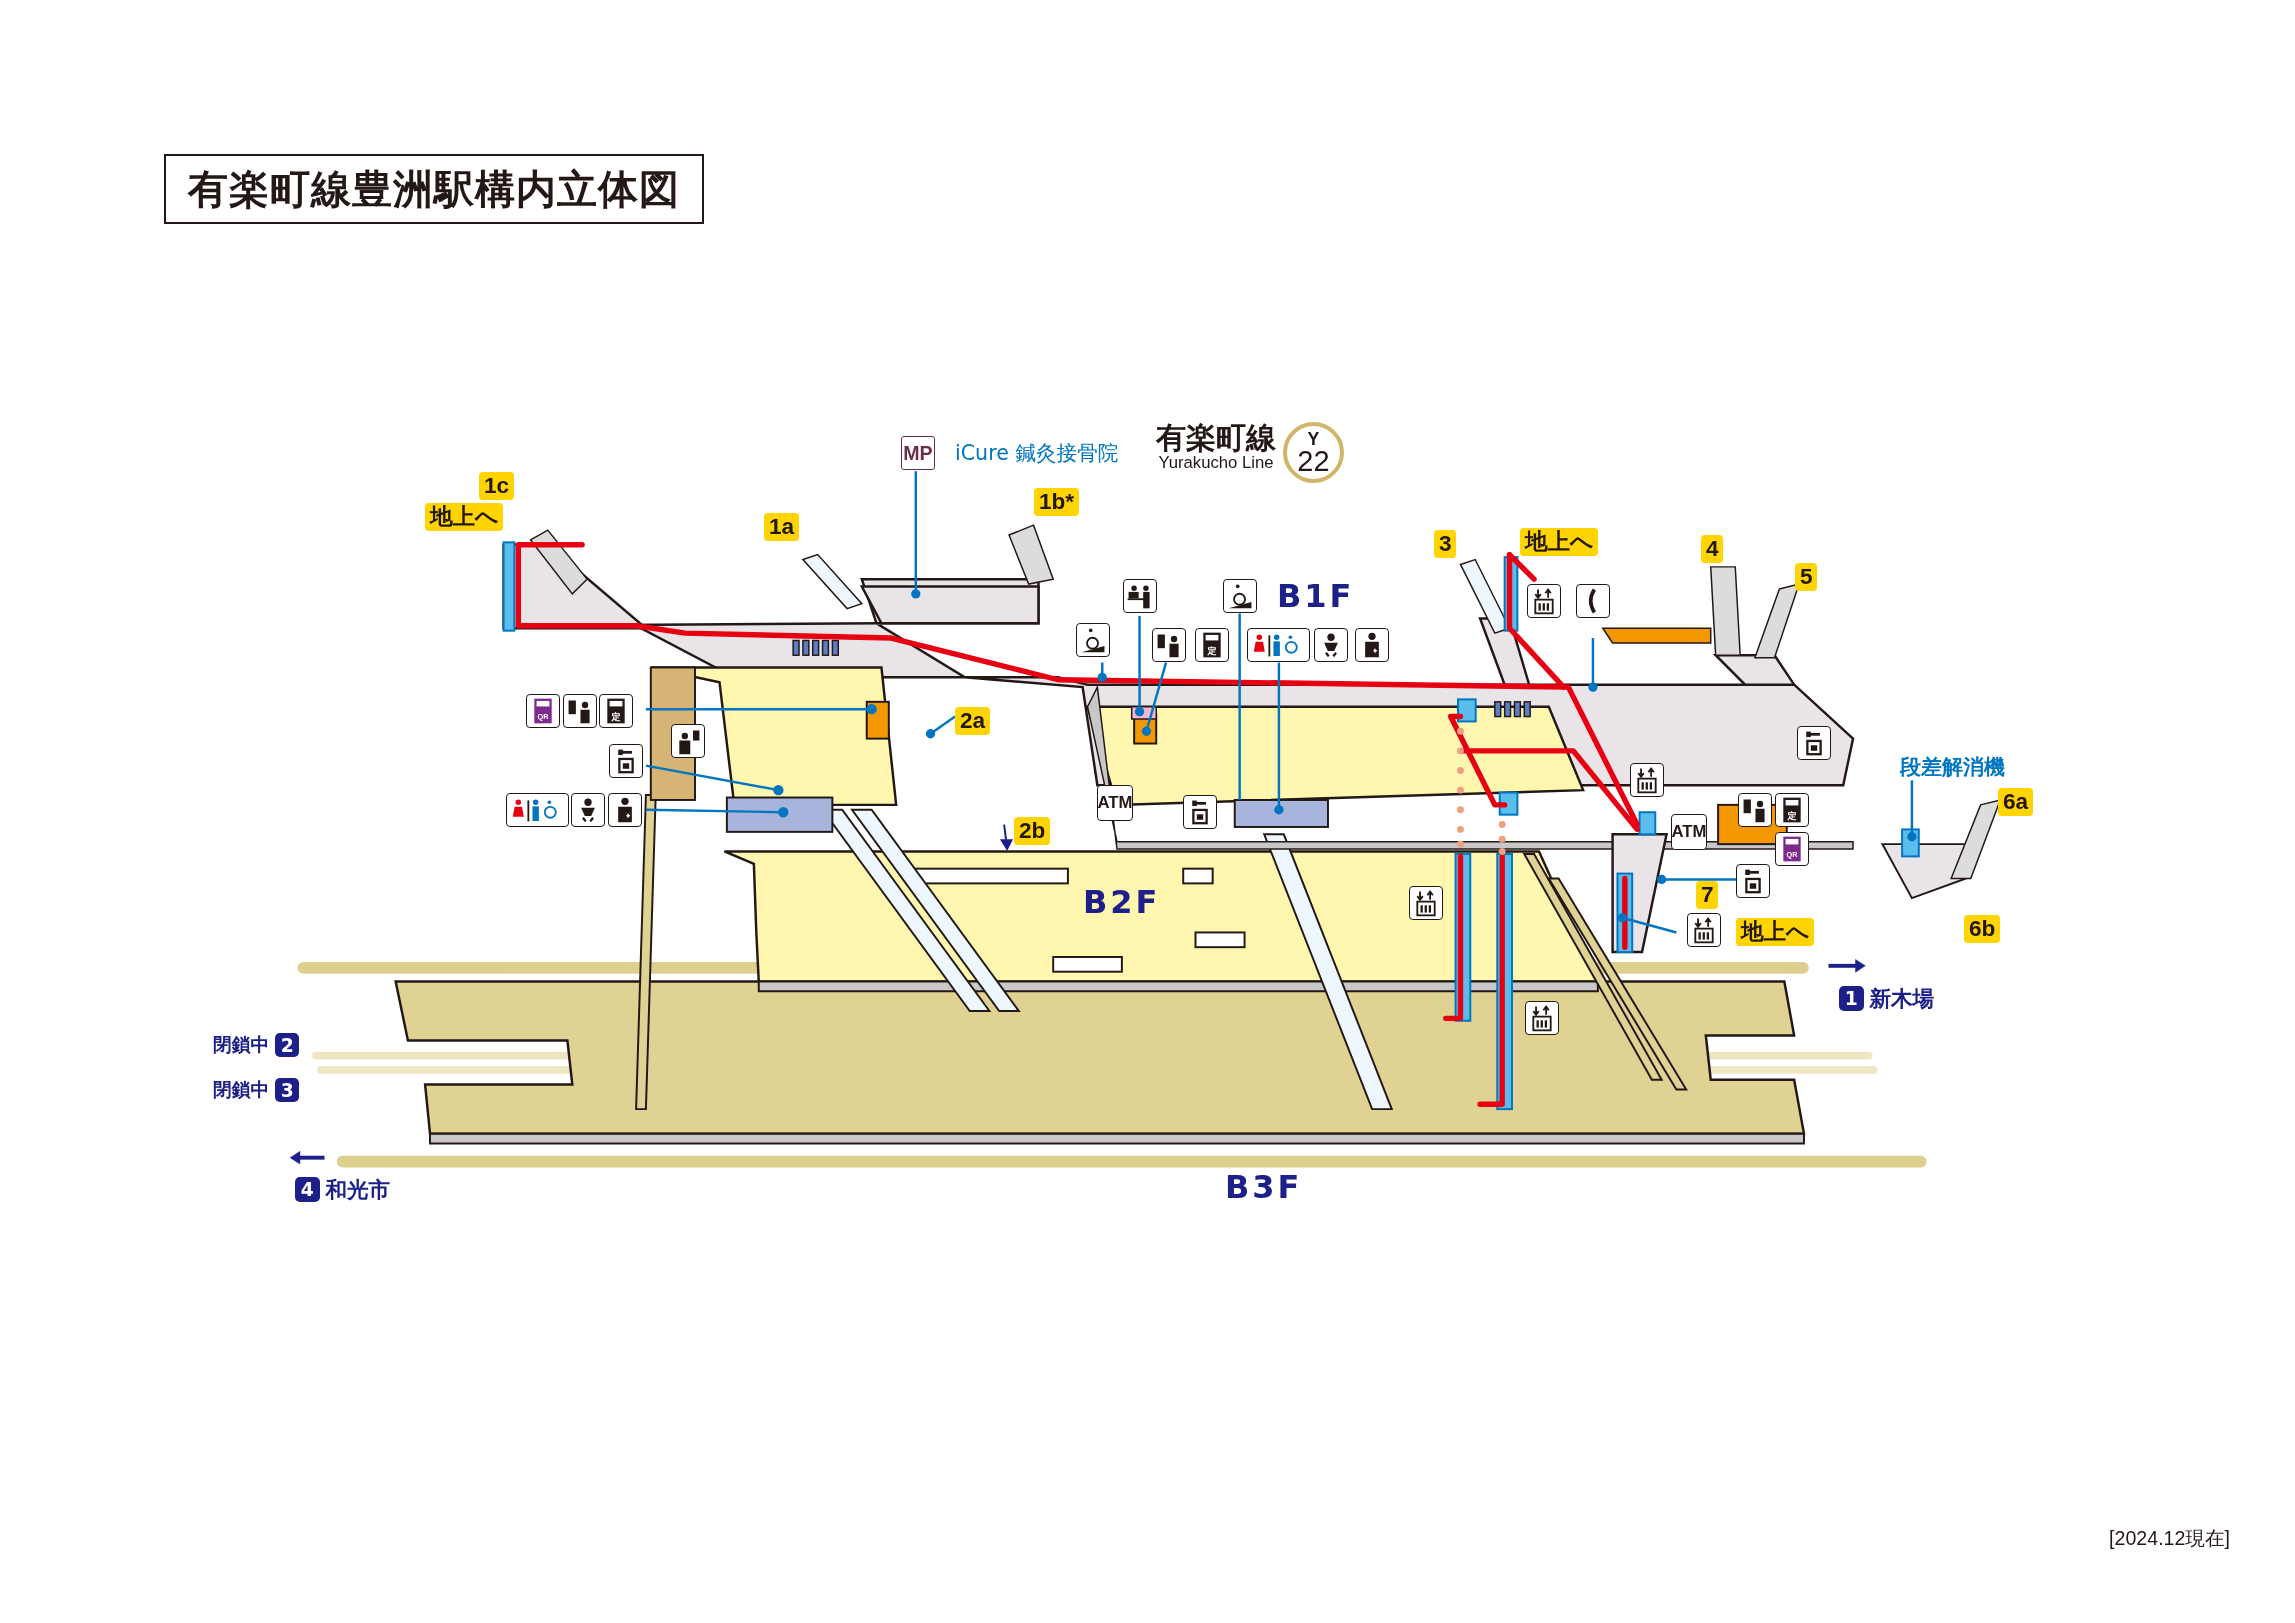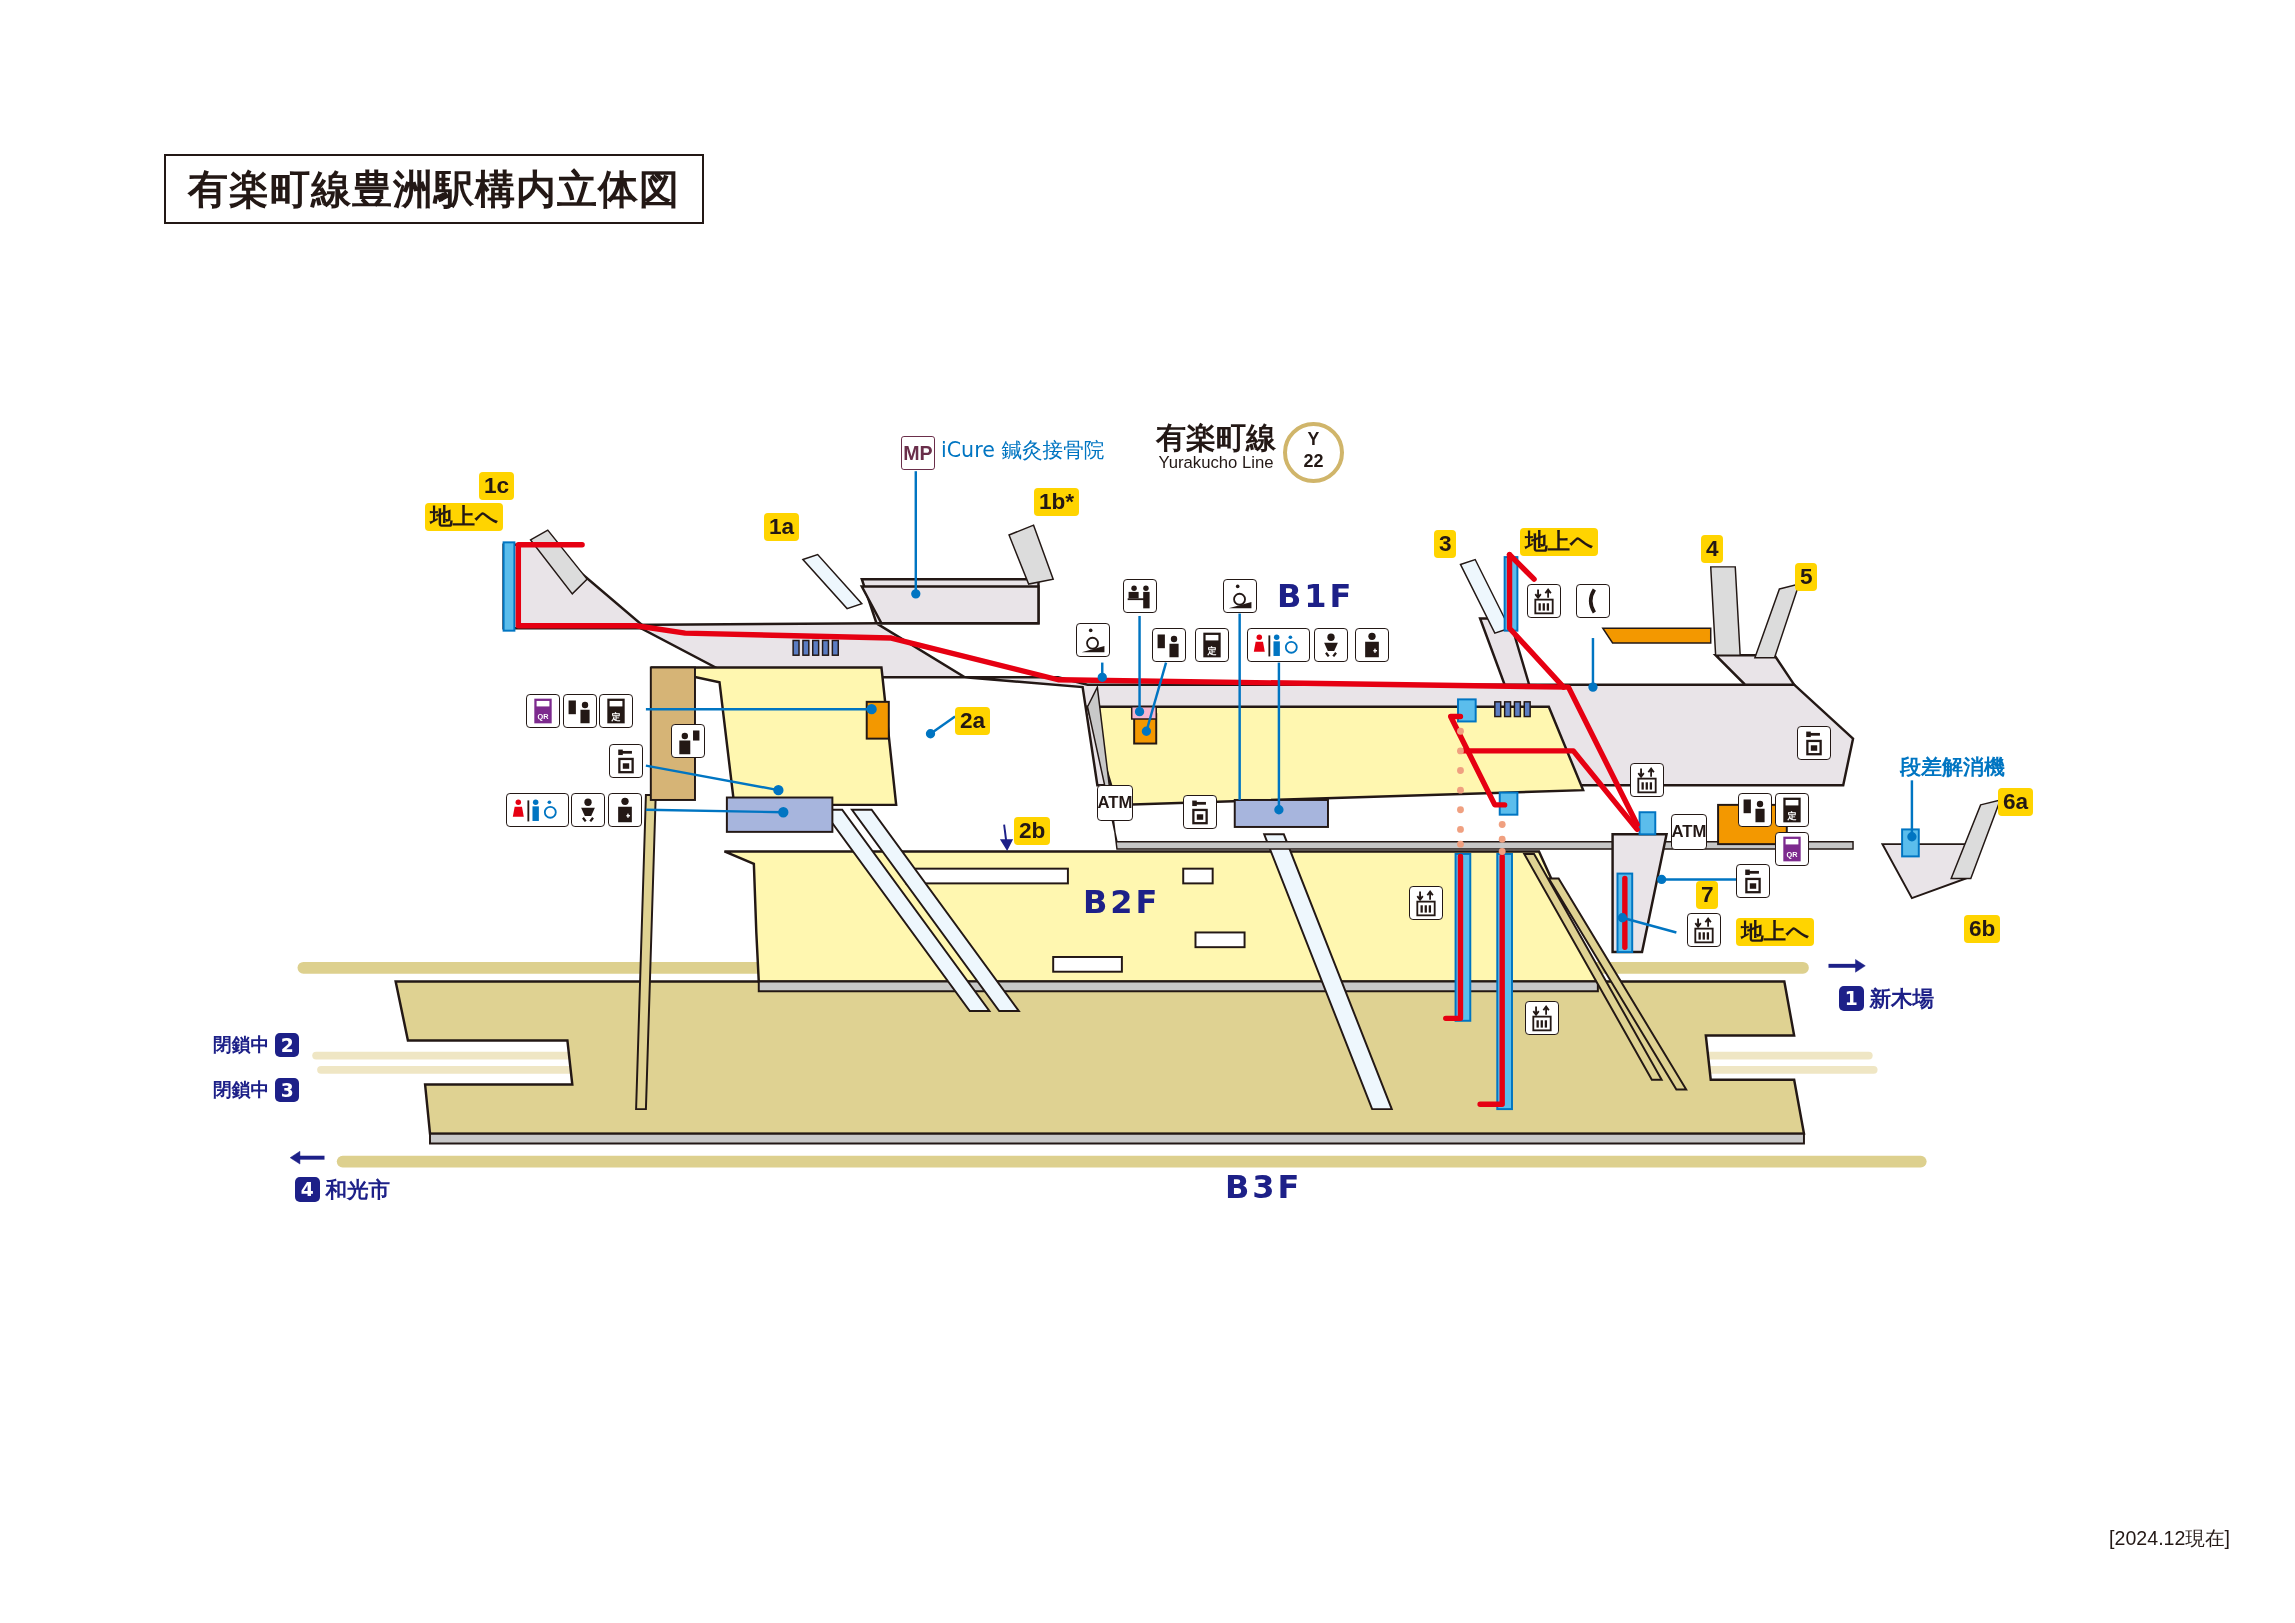--- a/index.html
+++ b/index.html
@@ -15,22 +15,22 @@
   .closed .num{display:inline-flex;align-items:center;justify-content:center;width:24.5px;height:24.5px;background:#1d2088;color:#fff;border-radius:4.9px;font-size:18.7px;}
   .icon{position:absolute;width:34px;height:34px;background:#fff;border:1.5px solid #231815;border-radius:3.9px;box-sizing:border-box;display:flex;align-items:center;justify-content:center;overflow:hidden;}
   .icon.wide{width:63px;}
   .icon svg{width:100%;height:100%;}
   .line-badge{position:absolute;left:1148px;top:422px;display:flex;align-items:flex-start;gap:6.9px;}
   .line-name{display:flex;flex-direction:column;align-items:center;}
   .line-jp{font-size:30px;font-weight:bold;color:#231815;line-height:32px;font-family:"DejaVu Sans","Liberation Sans",sans-serif;}
   .line-en{font-size:16.7px;color:#231815;line-height:18.7px;font-family:"Liberation Sans","DejaVu Sans",sans-serif;}
   .line-circle{width:61px;height:61px;border-radius:50%;border:4.9px solid #d0b56a;box-sizing:border-box;display:flex;flex-direction:column;align-items:center;justify-content:center;background:#fff;}
   .line-code{font-size:17.7px;font-weight:bold;color:#231815;line-height:17.7px;font-family:"Liberation Sans","DejaVu Sans",sans-serif;}
-  .line-num{font-size:18px;font-weight:bold;color:#231815;line-height:25.5px;font-family:"Liberation Sans","DejaVu Sans",sans-serif;}
-  .shop{position:absolute;left:893px;top:436px;display:flex;gap:6px;}
+  .line-num{font-size:29px;font-weight:normal;color:#231815;line-height:25.5px;font-family:"Liberation Sans","DejaVu Sans",sans-serif;}
+  .shop{position:absolute;left:893px;top:436px;display:flex;align-items:center;gap:20px;}
   .mp{width:34px;height:34px;border:1.5px solid #6a2e4a;border-radius:2.9px;box-sizing:border-box;display:flex;align-items:center;justify-content:center;color:#6a2e4a;font-weight:bold;font-size:19.6px;background:#fff;font-family:"Liberation Sans","DejaVu Sans",sans-serif;}
   .shop-name{color:#0075c2;font-size:20.6px;font-family:"DejaVu Sans","Liberation Sans",sans-serif;}
   .facility-note{position:absolute;color:#0075c2;font-size:21px;font-weight:bold;font-family:"DejaVu Sans","Liberation Sans",sans-serif;}
   .date{position:absolute;right:73px;top:1525px;font-size:19.6px;color:#231815;font-family:"Liberation Sans","DejaVu Sans",sans-serif;}
   .atm{position:absolute;width:36px;height:36px;border:1.5px solid #231815;border-radius:3.9px;background:#fff;box-sizing:border-box;display:flex;align-items:center;justify-content:center;font-size:16.7px;font-weight:bold;color:#231815;font-family:"Liberation Sans","DejaVu Sans",sans-serif;}
 </style>
 </head>
 <body>
 
 <div id="stage">

